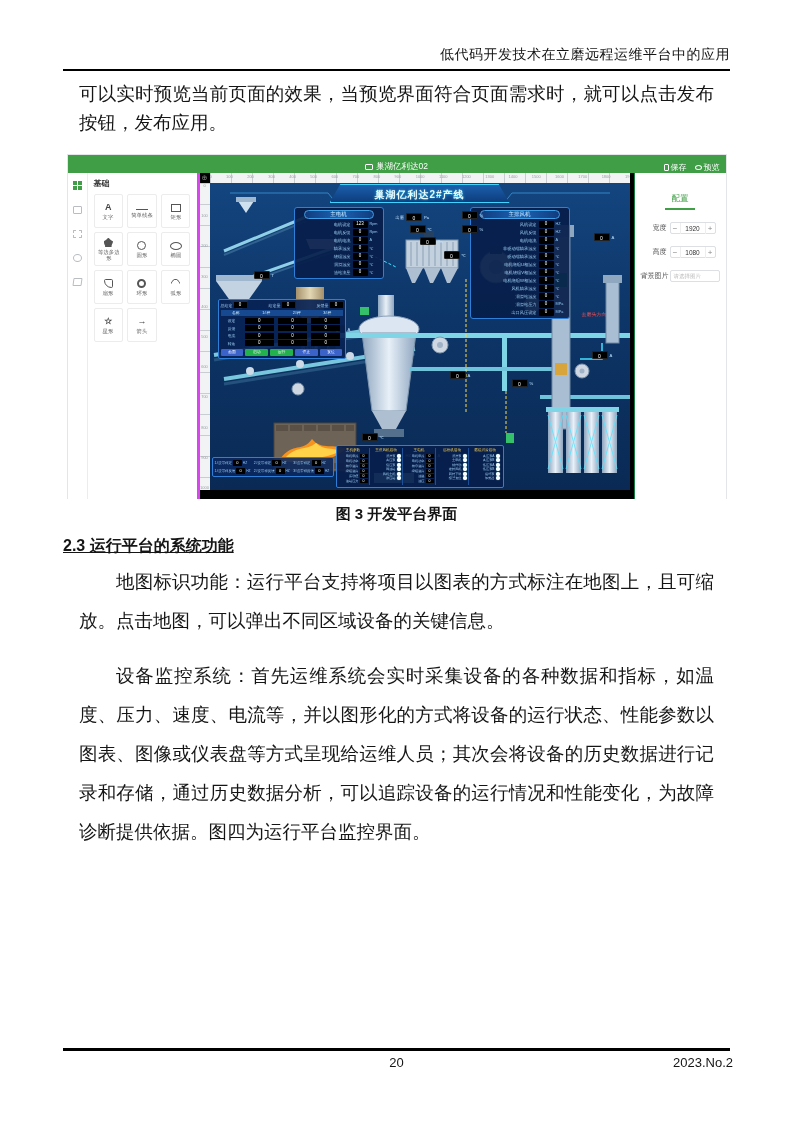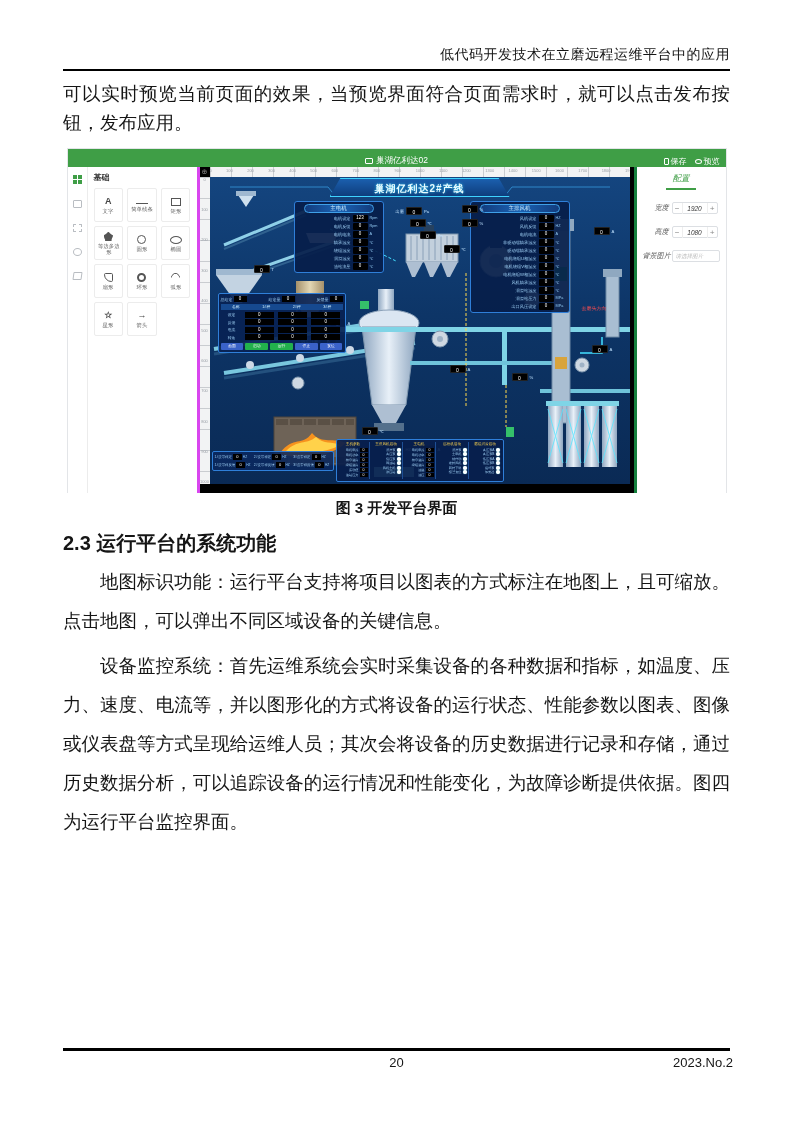--- a/index.html
+++ b/index.html
@@ -2,30 +2,30 @@
 <html><head>
 <meta charset="utf-8">
 <style>
   html,body{margin:0;padding:0;background:#fff;}
   .page{position:relative;width:793px;height:1122px;background:#fff;overflow:hidden;
         font-family:"Liberation Serif",serif;color:#151515;}
   .content{padding:0 63px;}
   
   .doc-header{padding-top:46px;text-align:right;font-size:14px;letter-spacing:.5px;}
   .header-rule{border-bottom:2px solid #000;margin-top:5px;}
-  .para{font-size:18.5px;text-align:justify;margin:0;}
+  .para{font-size:18.5px;text-align:justify;margin:16px;}
   .p-top{line-height:29px;}
   .p-bot{line-height:39px;}
   .m1{margin-top:9px;} .m2{margin-top:6px;}
   .indent{text-indent:2em;}
   sup.ref{font-size:11px;}
   .fig-caption{font-family:"Liberation Sans",sans-serif;font-weight:bold;font-size:15px;
                text-align:center;margin-top:6px;}
-  .sec-heading{font-family:"Liberation Sans",sans-serif;font-weight:bold;font-size:20px;
-               margin-top:12px;}
+  .sec-heading{font-family:"Liberation Sans",sans-serif;font-weight:bold;font-size:16px;
+               margin-top:12px;text-decoration:underline;}
   .footer-rule{position:absolute;left:63px;right:63px;top:1048px;border-top:3px solid #000;}
   .footer-page{position:absolute;top:1055px;left:0;right:0;text-align:center;font-size:13px;
                font-family:"Liberation Sans",sans-serif;}
   .footer-issue{position:absolute;top:1055px;right:60px;font-size:13px;
                font-family:"Liberation Sans",sans-serif;}
   
   .fig{position:relative;width:660px;height:345px;margin:10px auto 0;background:#f7f8f9;
        font-family:"Liberation Sans",sans-serif;border:1px solid #e3e5e8;box-sizing:border-box;}
   .fig *{box-sizing:border-box;}
   .topbar{height:18px;background:#3f9e46;display:flex;align-items:flex-end;color:#fff;
@@ -128,21 +128,21 @@
   .bpanel{position:absolute;left:126px;top:262px;width:168px;height:43px;display:flex;gap:2px;
           background:rgba(8,30,76,.92);border:1px solid #2f7fd9;border-radius:2px;padding:2px;}
   .bp-col{flex:1;border-right:1px solid #1d4f96;padding-right:1px;overflow:hidden;}
   .bp-col:last-child{border-right:none;}
   .bp-h{font-size:3.6px;color:#ffd54d;text-align:center;white-space:nowrap;line-height:5px;}
   .bp-row{display:flex;align-items:center;gap:1px;margin-top:.5px;}
   .bp-row .l{flex:1;font-size:3.2px;color:#9fd0f5;white-space:nowrap;overflow:hidden;text-align:right;}
   .bp-row .v{width:8px;height:4.5px;background:#000;color:#fff;font-size:3.5px;line-height:4.5px;text-align:center;}
   .bp-dot{width:4px;height:4px;border-radius:50%;background:#fff;box-shadow:0 0 1px #9ff;}
   
-  .cfg{width:92px;border-left:3px solid #15803d;background:#fff;padding:6px 6px;font-style:italic;}
+  .cfg{width:92px;border-left:1px solid #15803d;background:#fff;padding:20px 6px;}
   .cfg-tab{font-size:8.5px;color:#3f9e46;text-align:center;border-bottom:2px solid #3f9e46;
            padding-bottom:3px;width:30px;margin:0 auto 10px;cursor:pointer;}
   .cfg-row{display:flex;align-items:center;gap:3px;margin-top:12px;}
   .cfg-l{font-size:7px;color:#555;width:26px;text-align:right;white-space:nowrap;}
   .stepper{display:flex;align-items:center;border:1px solid #dcdfe3;border-radius:2px;height:12px;}
   .step-btn{width:9px;text-align:center;font-size:8px;color:#888;cursor:pointer;line-height:11px;}
   .step-val{width:26px;text-align:center;font-size:6.5px;color:#333;border-left:1px solid #eee;
             border-right:1px solid #eee;line-height:11px;}
   .cfg-input{flex:1;border:1px solid #dcdfe3;border-radius:2px;height:12px;font-size:5.5px;
              color:#bbb;line-height:11px;padding:0 3px;white-space:nowrap;overflow:hidden;}

